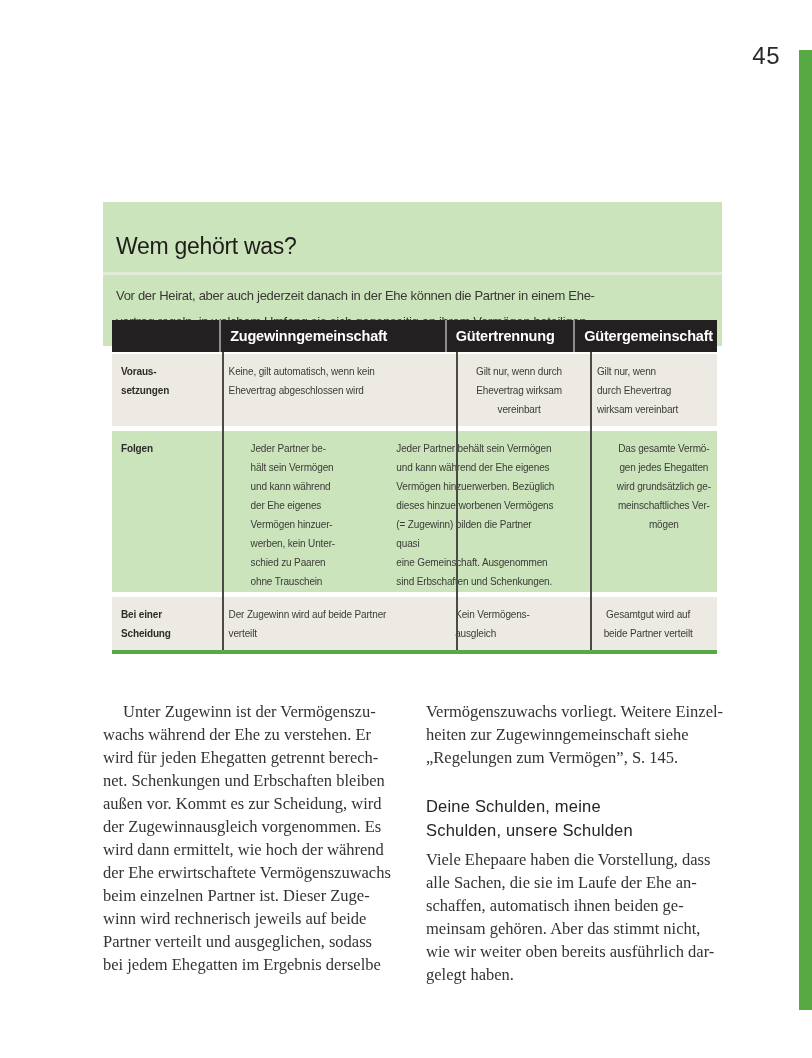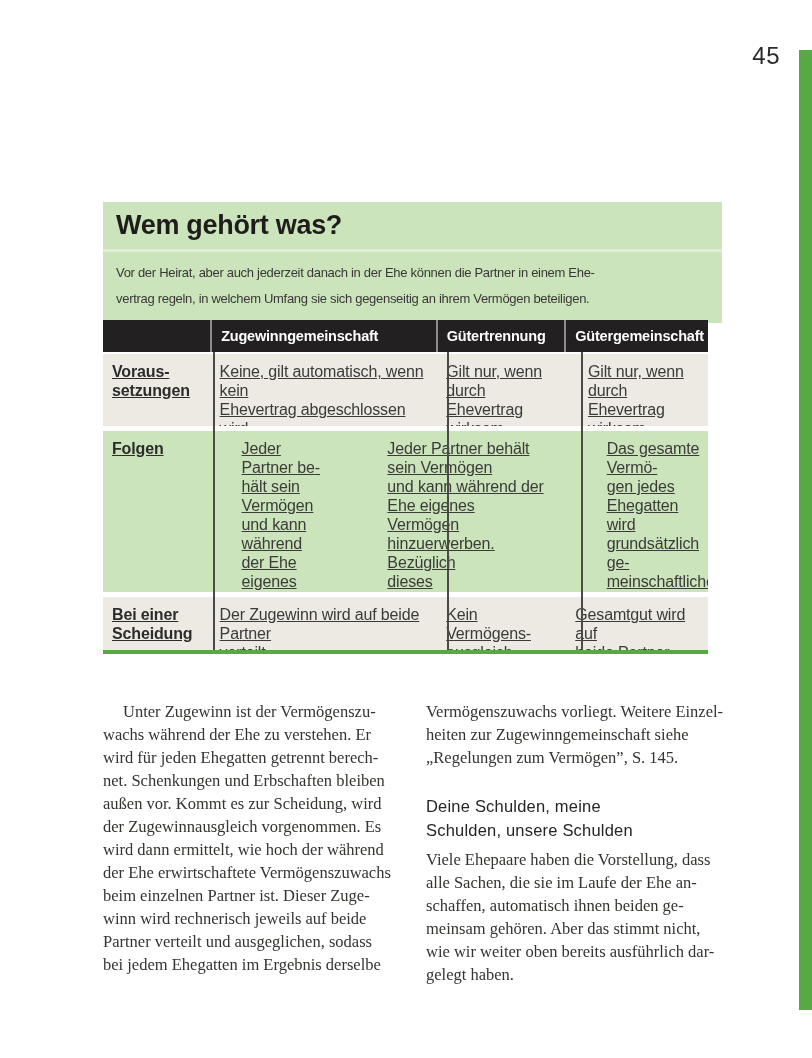--- a/index.html
+++ b/index.html
@@ -39,43 +39,44 @@
   
   .infobox {
     position: absolute;
     left: 103px;
     top: 202px;
     width: 619px;
     background: #cbe4bb;
   }
   .infobox-title {
     padding: 8px 13px 5px 13px;
-    font-size: 27px;
-    font-weight: bold;
+    font-size: 23px;
+    font-weight: normal;
     letter-spacing: -0.3px;
     color: #1f1d1b;
     height: 34px;
+    margin-top: 23px;
   }
   .infobox-sep {
     height: 3px;
     background: #e1eed7;
   }
   .infobox-intro {
     padding: 8px 13px 11px 13px;
     font-size: 13px;
     line-height: 26px;
     letter-spacing: -0.3px;
     color: #393836;
     white-space: pre-line;
   }
 
   
   .wtable {
     position: absolute;
-    left: 103px;
+    left: 112px;
     top: 320px;
     width: 605px;
     border-radius: 20px;
   }
   .thead {
     display: flex;
     height: 32px;
     background: #232021;
     color: #ffffff;
   }
@@ -84,41 +85,40 @@
     padding: 8px 4px 0 9px;
     font-size: 14.5px;
     font-weight: bold;
     letter-spacing: -0.2px;
     white-space: pre-line;
   }
   .th + .th { border-left: 2px solid #8d8d8d; }
   .c0 { width: 110px; }
   .c1 { width: 232px; }
   .c2 { width: 132px; }
-  .c3 { width: 145px; }
+  .c3 { width: 145px; text-align: center; }
 
   .tbody { position: relative; }
   .trow { display: flex; }
   .row-gap { height: 5px; background: #ffffff; }
   .head-gap { height: 2px; background: #ffffff; }
   .beige { background: #eceae3; }
   .greenrow { background: #cbe4bb; gap: 45px; }
   .r1 { height: 72px; }
   .r2 { height: 161px; }
   .r3 { height: 53px; }
   .td {
     box-sizing: border-box;
     padding: 8px 5px 0 9px;
-    font-size: 16px;
+    font-size: 10px;
     line-height: 19px;
     letter-spacing: -0.15px;
     color: #3c3b39;
     white-space: pre-line;
     overflow: hidden;
-    text-decoration: underline;
   }
   .td.label {
     font-weight: bold;
     color: #2d2c2a;
   }
   .vline {
     position: absolute;
     top: 0;
     bottom: 0;
     width: 2px;

